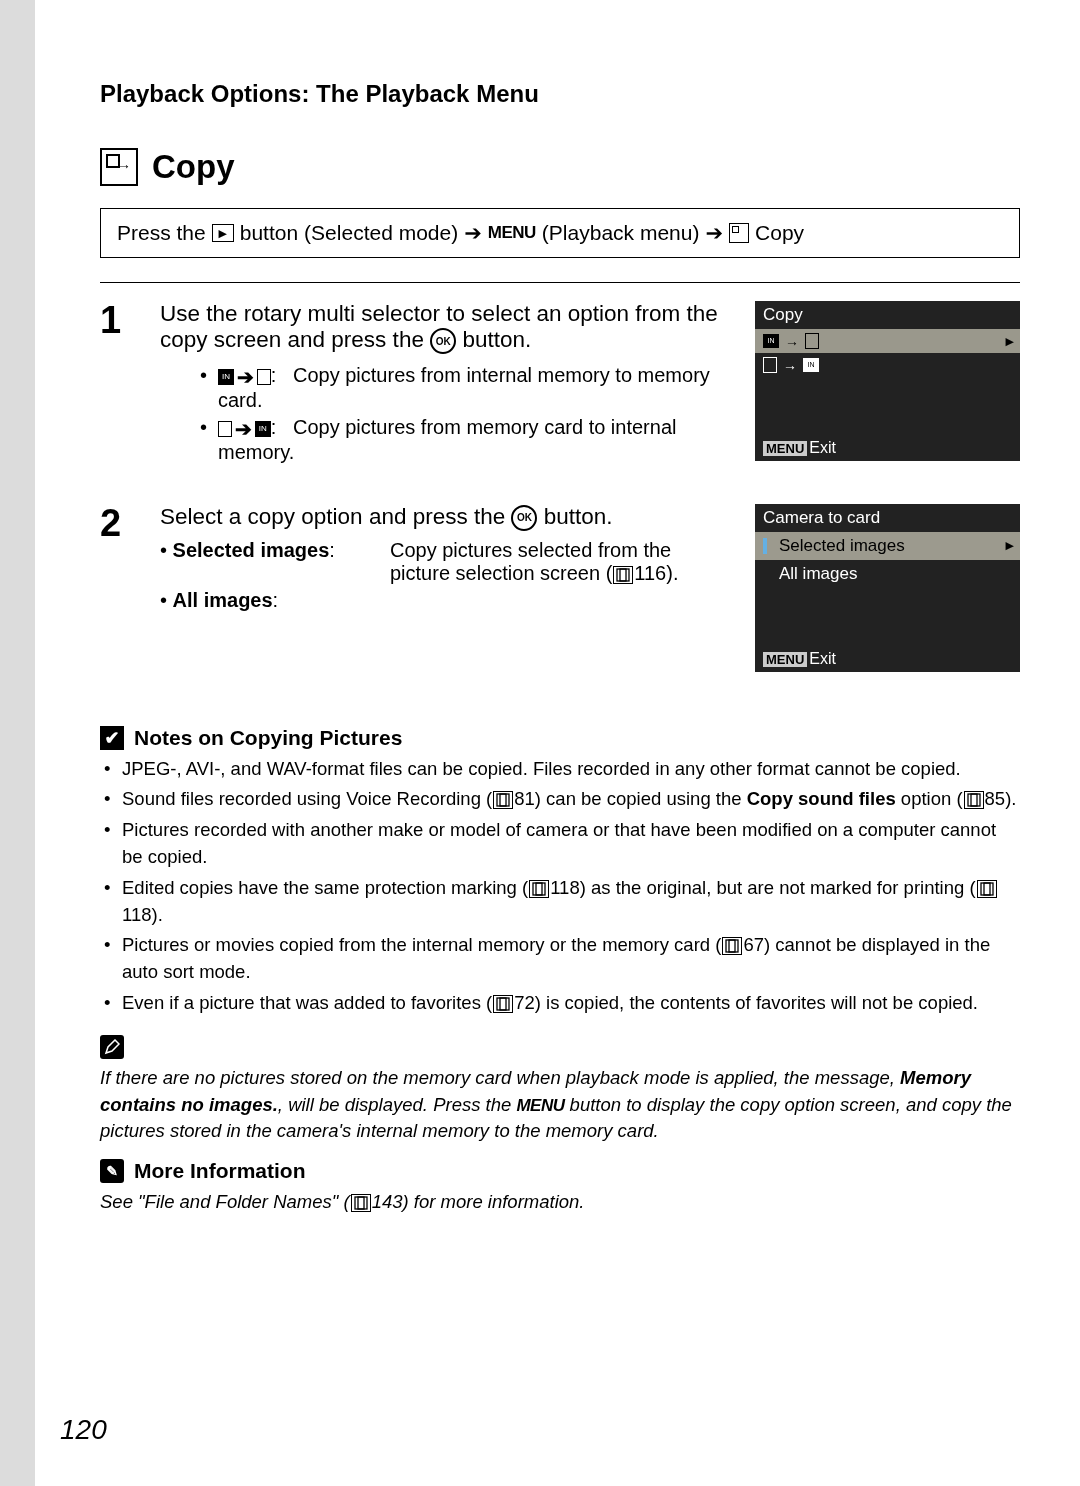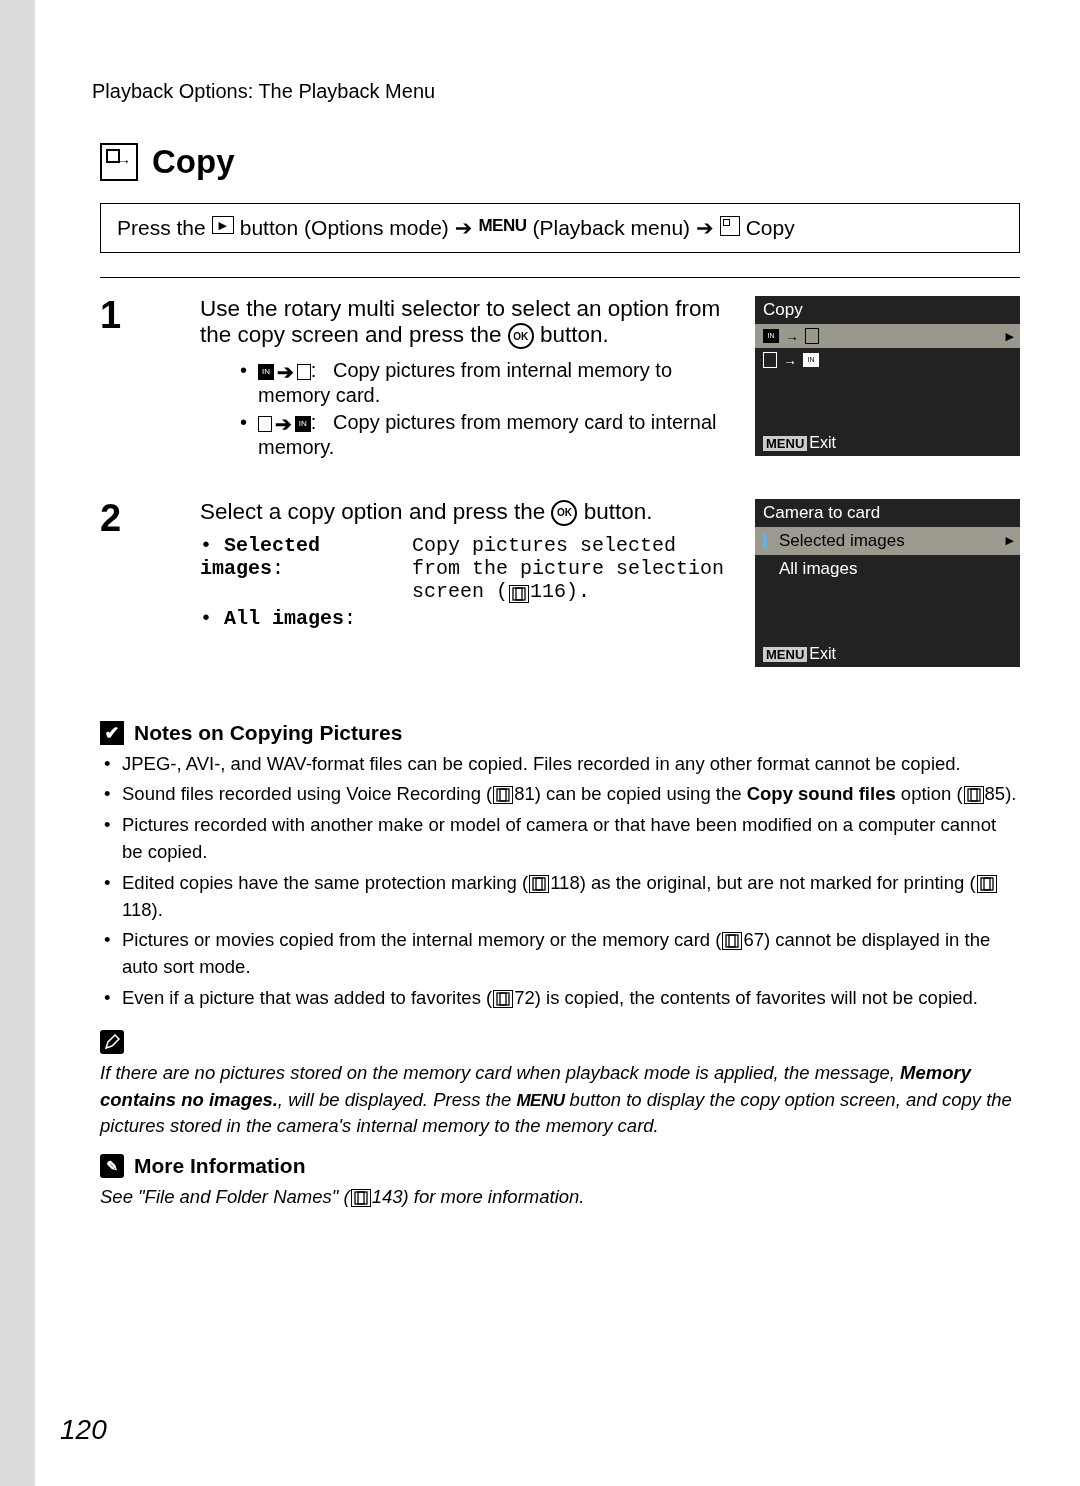--- a/index.html
+++ b/index.html
@@ -12,53 +12,54 @@
   }
   .page {
     width: 1080px;
     box-sizing: border-box;
     padding: 40px 60px 50px 60px;
     background: linear-gradient(90deg, #dcdcdc 0 35px, #ffffff 35px);
     position: relative;
     min-height: 1486px;
   }
   .breadcrumb {
-    font-size: 20px;
-    margin: 40px 0 40px 32px;
+    font-size: 24px;
+    margin: 40px 0 40px 40px;
+    font-weight: bold;
   }
   h1.section-title {
     font-size: 33px;
     font-weight: 700;
     margin: 0 0 22px 40px;
     display: flex;
     align-items: center;
     gap: 14px;
   }
   .copy-icon-lg {
     display:inline-block; width:34px; height:34px; border:2.5px solid #000; position:relative;
   }
   .copy-icon-lg::before{content:"";position:absolute;left:4px;top:4px;width:10px;height:10px;border:2px solid #000;}
   .copy-icon-lg::after{content:"→";position:absolute;left:15px;top:6px;font-size:14px;}
   .nav-box {
     border: 1.3px solid #000;
     margin: 0 0 24px 40px;
     padding: 12px 16px;
     font-size: 21px;
-    display: flex; flex-wrap: wrap; align-items: flex-start; gap: 6px;
+    display: flex; flex-wrap: wrap; align-items: center; gap: 6px;
   }
   .intro {
     font-size: 22px;
     margin: 0 0 28px 40px;
   }
   hr.thin { border:none;border-top:1px solid #000;margin:0 0 18px 40px;}
   .step-row {
     display:flex; align-items:flex-start; margin-left:40px; gap:30px; margin-bottom:20px;
   }
   .step-num { font-size:38px; font-weight:700; width:30px; line-height:1;}
-  .step-body { flex:1; font-size:22.5px;margin-left:40px; }
+  .step-body { flex:1; font-size:22.5px; }
   .bullets { font-size:20px; margin-top:10px;}
   .bullets li{ margin-bottom:4px; list-style:none; position:relative; padding-left:18px;}
   .bullets li::before{content:"•";position:absolute;left:0;top:0;}
   .dir-icons {display:inline-flex;align-items:center;gap:3px;vertical-align:middle;}
   .mini-card{display:inline-block;width:14px;height:14px;border:1.5px solid #000;vertical-align:middle;background:#000;color:#fff;font-size:8px;line-height:14px;text-align:center;}
   .mini-sd{display:inline-block;width:12px;height:14px;border:1.5px solid #000;vertical-align:middle;position:relative;}
   .arrow-sm{font-weight:700;}
   .step-side { width:265px; flex-shrink:0;}
   .lcd {
     background:#222;color:#fff;font-size:17px;width:100%;
@@ -70,21 +71,21 @@
   .lcd-foot{padding:4px 8px;font-size:16px;}
   .lcd-foot .menu-btn{background:#ccc;color:#000;padding:0 3px;font-size:13px;font-weight:700;margin-right:2px;}
   .lcd-sd{display:inline-block;width:12px;height:14px;border:1.2px solid #fff;}
   .lcd-card{display:inline-block;width:14px;height:12px;border:1.2px solid #fff;background:#fff;color:#000;font-size:7px;line-height:12px;text-align:center;}
   .lcd-arrow{font-size:14px;}
   .lcd-space{height:58px;}
   .lcd2 .lcd-row.sel{background:#9c9a8e;color:#000;}
   .lcd2 .sel-bar{display:inline-block;width:4px;height:16px;background:#64b0e4;margin-right:6px;}
 
   .opt-table{font-size:20px;margin-top:8px;}
-  .opt-table .row{display:flex;gap:12px;margin-bottom:4px;font-family:Liberation Mono, monospace;}
+  .opt-table .row{display:flex;gap:30px;margin-bottom:4px;}
   .opt-table .lab{width:200px;}
   .opt-table .desc{flex:1;}
 
   .notes-block{margin:54px 0 0 40px;font-size:18.5px;}
   .notes-head{display:flex;align-items:center;gap:10px;font-weight:700;font-size:21px;margin-bottom:6px;}
   .check-badge{width:24px;height:24px;background:#000;color:#fff;display:inline-flex;align-items:center;justify-content:center;font-size:18px;font-weight:700;}
   .notes-list{padding-left:0;margin:4px 0 18px 4px;}
   .notes-list li{list-style:none;position:relative;padding-left:18px;margin-bottom:4px;line-height:1.45;}
   .notes-list li::before{content:"•";position:absolute;left:0;}
   .ref-box{display:inline-flex;align-items:center;border:1.3px solid #000;padding:0 2px;height:16px;font-size:11px;vertical-align:text-bottom;position:relative;margin:0 1px;}
@@ -110,21 +111,21 @@
 
   <h1 class="section-title">
     <span class="copy-icon-lg"></span>
     <span>Copy</span>
   </h1>
 
   <div class="nav-box">
     <span>Press the</span>
     <span class="play-btn">▶</span>
     <span>button</span>
-    <span>(Options mode)</span>
+    <span>(Selected mode)</span>
     <span>➔</span>
     <span class="menu-label">MENU</span>
     <span>(Playback menu)</span>
     <span>➔</span>
     <span class="copy-inline-icon"></span>
     <span>Copy</span>
   </div>
 
   <hr class="thin">
 

